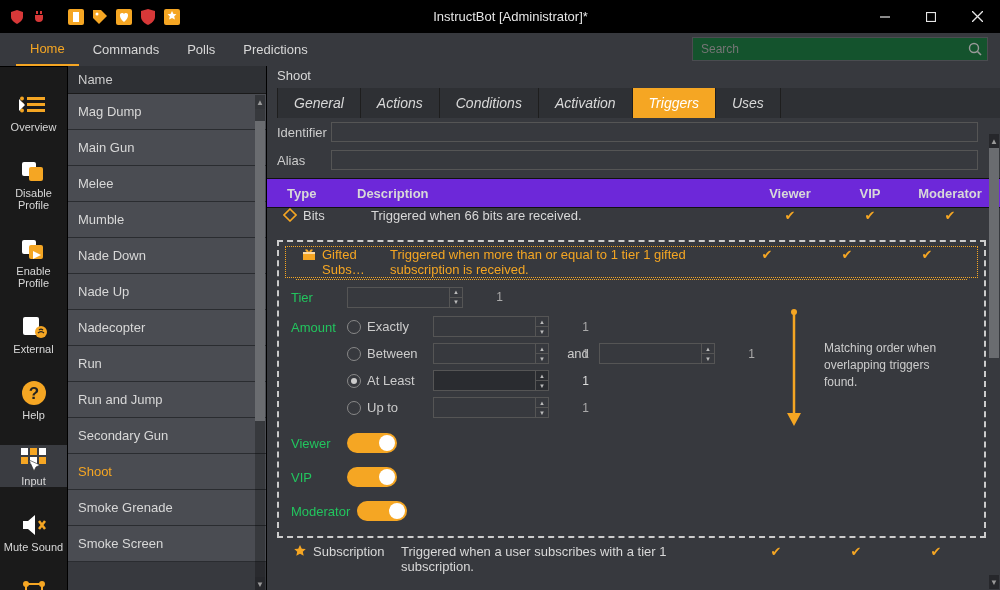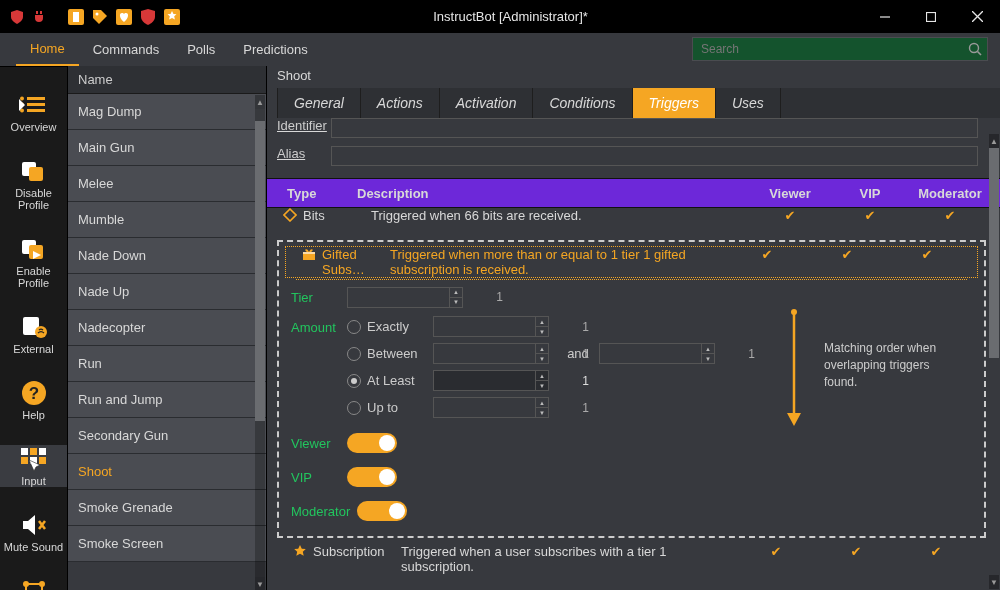--- a/index.html
+++ b/index.html
@@ -46,21 +46,21 @@
 .ns-arrow.up { top:0; } .ns-arrow.down { bottom:0; }
 
 
 .main { flex:1; background:#37393e; display:flex; flex-direction:column; position:relative; }
 .main-title { height:22px; padding:2px 10px 0; color:#d8d8d8; font-size:13px; }
 .sub-tabs { height:30px; background:#2e3034; display:flex; align-items:stretch; margin:0 0 0 10px; }
 .sub-tab { padding:0 16px; display:flex; align-items:center; color:#d8d8d8; font-size:14px; cursor:pointer; border-right:1px solid #1e1e1e;font-style:italic; }
 .sub-tab:first-child { border-left:1px solid #1e1e1e; }
 .sub-tab.active { background:#f5a623; color:#fff; }
 
-.form-row { display:flex; align-items:flex-start; height:28px; padding:0 10px;text-decoration:underline; }
+.form-row { display:flex; align-items:center; height:28px; padding:0 10px; }
 .form-label { width:54px; color:#ccc; font-size:13px; }
 .form-input { flex:1; height:20px; background:#37393e; border:1px solid #555; margin-right:12px; }
 
 .table { margin:4px 0 0 0; }
 .t-head { height:30px; background:#6d28d9; display:flex; align-items:center; padding:0 10px 0 20px; font-weight:600; border-top:1px solid #111; border-bottom:1px solid #111; }
 .t-head .c-type { width:70px; }
 .t-head .c-desc { flex:1; }
 .t-head .c-role { width:80px; text-align:center; }
 
 .t-row { height:32px; display:flex; padding:0 10px 0 12px; font-size:13px; }
@@ -315,22 +315,22 @@
         <div class="ns-arrow down">▼</div>
       </div>
     </div>
   </div>
 
   <div class="main">
     <div class="main-title">Shoot</div>
     <div class="sub-tabs">
       <div class="sub-tab">General</div>
       <div class="sub-tab">Actions</div>
+      <div class="sub-tab">Conditions</div>
       <div class="sub-tab">Activation</div>
-      <div class="sub-tab">Conditions</div>
       <div class="sub-tab active">Triggers</div>
       <div class="sub-tab">Uses</div>
     </div>
 
     <div class="form-row">
       <div class="form-label">Identifier</div>
       <input class="form-input" style="">
     </div>
     <div class="form-row">
       <div class="form-label">Alias</div>

